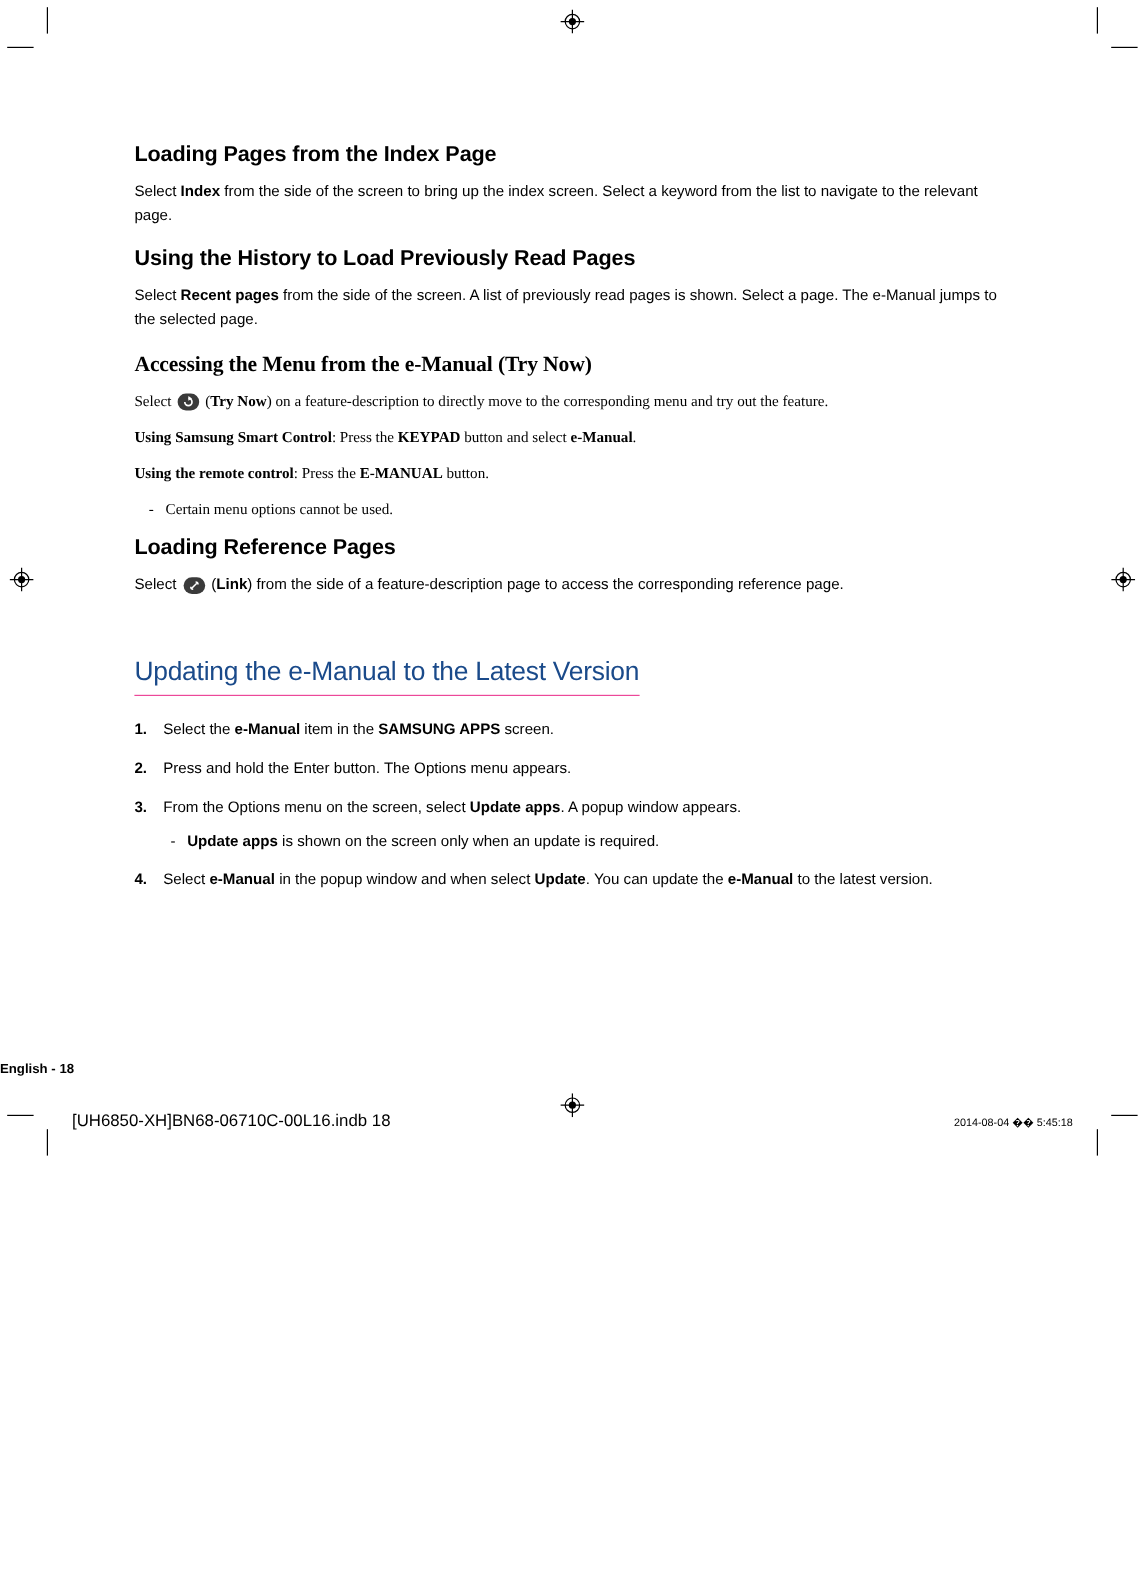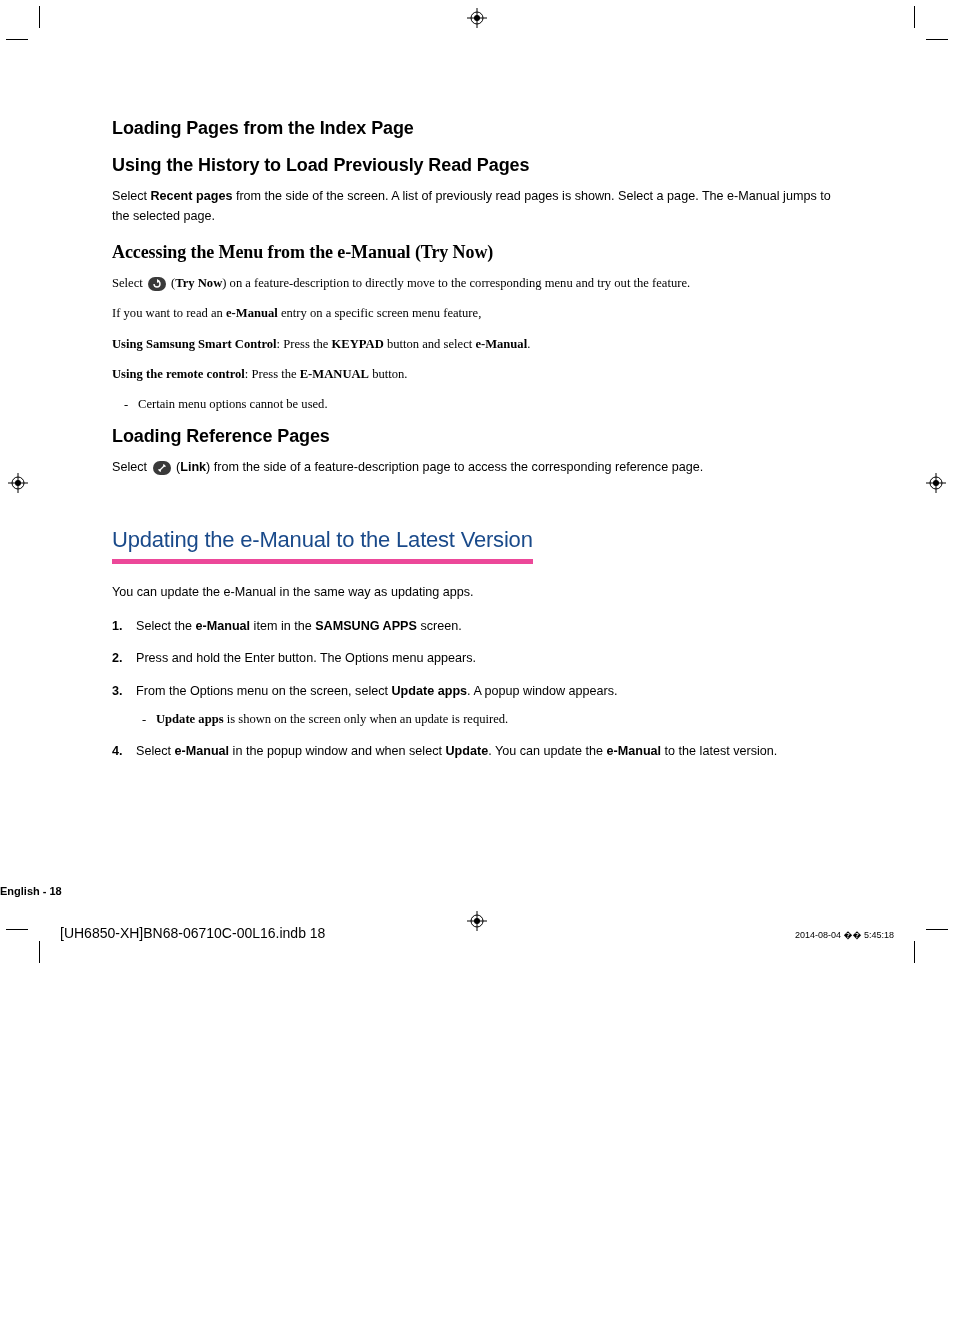--- a/index.html
+++ b/index.html
@@ -86,21 +86,21 @@
     position: absolute;
     left: 12px;
     top: 0;
   }
 
   .main-title {
     display: inline-block;
     font-size: 22px;
     color: #1a4a8a;
     font-weight: normal;
-    border-bottom: 5px solid #ec4899;
+    border-bottom: 1px solid #ec4899;
     padding-bottom: 6px;
     margin-top: 34px;
     margin-bottom: 18px;
     letter-spacing: -0.2px;
   }
 
   ol.numbered {
     list-style: none;
     counter-reset: item;
     padding-left: 0;
@@ -112,21 +112,21 @@
     margin-bottom: 12px;
   }
   ol.numbered > li::before {
     content: counter(item) ".";
     position: absolute;
     left: 0;
     top: 0;
     font-weight: bold;
     font-size: 12.6px;
   }
-  ol.numbered ul.dash { margin-top: 8px; margin-left: -2px; font-family: Liberation Serif, serif; }
+  ol.numbered ul.dash { margin-top: 8px; margin-left: -2px; }
   ol.numbered ul.dash > li { padding-left: 22px; }
   ol.numbered ul.dash > li::before { left: 8px; }
 
   .page-footer-center {
     position: absolute;
     bottom: 72px;
     left: 0;
     width: 100%;
     text-align: left;
     font-size: 11px;
@@ -189,43 +189,43 @@
     <circle cx="10" cy="10" r="3" fill="#000"></circle>
     <line x1="10" y1="0" x2="10" y2="20" stroke="#000" stroke-width="1"></line>
     <line x1="0" y1="10" x2="20" y2="10" stroke="#000" stroke-width="1"></line>
   </svg>
 
   <div class="content">
 
     
     <div class="block">
       <h2 class="section-heading">Loading Pages from the Index Page</h2>
+      <p>
+        <span>Select </span><span class="bold">Index</span><span> from the side of the screen to bring up the index screen. Select a keyword from the list to navigate to the relevant page.</span>
+      </p>
     </div>
 
     
     <div class="block">
       <h2 class="section-heading">Using the History to Load Previously Read Pages</h2>
       <p>
         <span>Select </span><span class="bold">Recent pages</span><span> from the side of the screen. A list of previously read pages is shown. Select a page. The e-Manual jumps to the selected page.</span>
       </p>
     </div>
 
     
     <div class="block tight">
       <h2 class="section-heading">Accessing the Menu from the e-Manual (Try Now)</h2>
       <p>
         <span>Select </span><span class="icon-pill">
           <svg width="10" height="10" viewBox="0 0 10 10">
               <path d="M2 5 A3 3 0 1 0 5 2" fill="none" stroke="#fff" stroke-width="1.4"></path>
               <path d="M5 0 L5 4 L8 2 Z" fill="#fff"></path>
             </svg>
         </span><span> (</span><span class="bold">Try Now</span><span>) on a feature-description to directly move to the corresponding menu and try out the feature.</span>
-      </p>
-      <p>
-        <span>If you want to read an </span><span class="bold">e-Manual</span><span> entry on a specific screen menu feature,</span>
       </p>
       <p>
         <span class="bold">Using Samsung Smart Control</span><span>: Press the </span><span class="bold">KEYPAD</span><span> button and select </span><span class="bold">e-Manual</span><span>.</span>
       </p>
       <p>
         <span class="bold">Using the remote control</span><span>: Press the </span><span class="bold">E-MANUAL</span><span> button.</span>
       </p>
       <ul class="dash">
         <li>Certain menu options cannot be used.</li>
       </ul>
@@ -241,21 +241,20 @@
               <path d="M2 6 A2 2 0 0 0 4 8" fill="none" stroke="#fff" stroke-width="1.3"></path>
               <path d="M6 2 A2 2 0 0 1 8 4" fill="none" stroke="#fff" stroke-width="1.3"></path>
             </svg>
         </span><span> (</span><span class="bold">Link</span><span>) from the side of a feature-description page to access the corresponding reference page.</span>
       </p>
     </div>
 
     
     <h1 class="main-title">Updating the e-Manual to the Latest Version</h1>
 
-    <p style="margin-bottom:14px;">You can update the e-Manual in the same way as updating apps.</p>
 
     <ol class="numbered">
       <li>
         <span>Select the </span><span class="bold">e-Manual</span><span> item in the </span><span class="bold">SAMSUNG APPS</span><span> screen.</span>
       </li>
       <li>
         <span>Press and hold the Enter button. The Options menu appears.</span>
       </li>
       <li>
         <span>From the Options menu on the screen, select </span><span class="bold">Update apps</span><span>. A popup window appears.</span>

